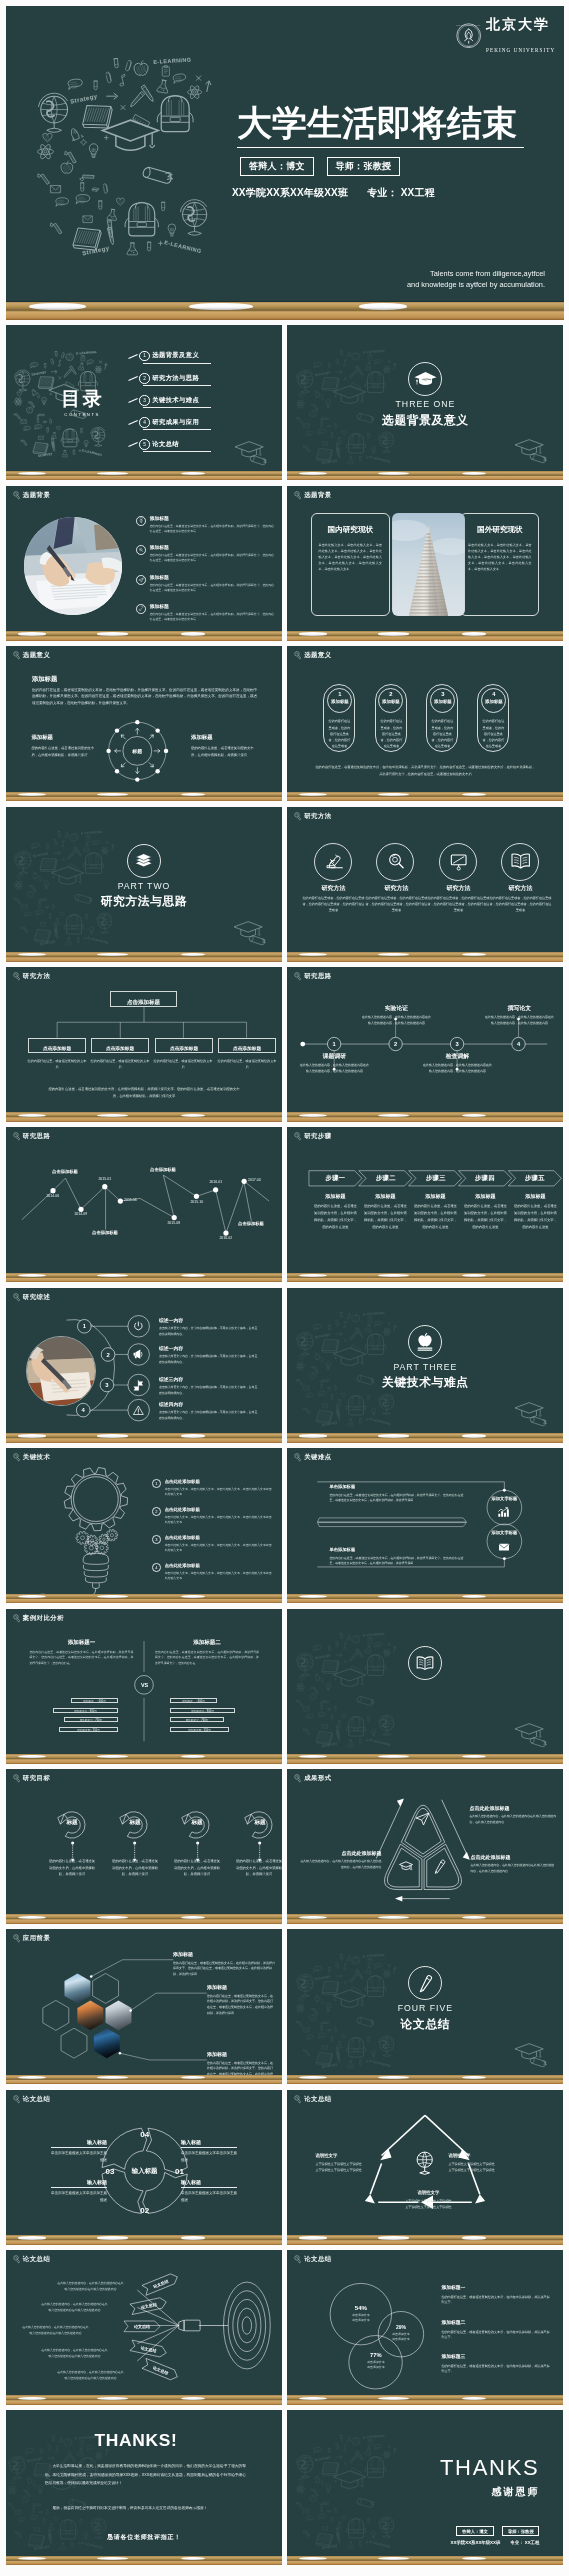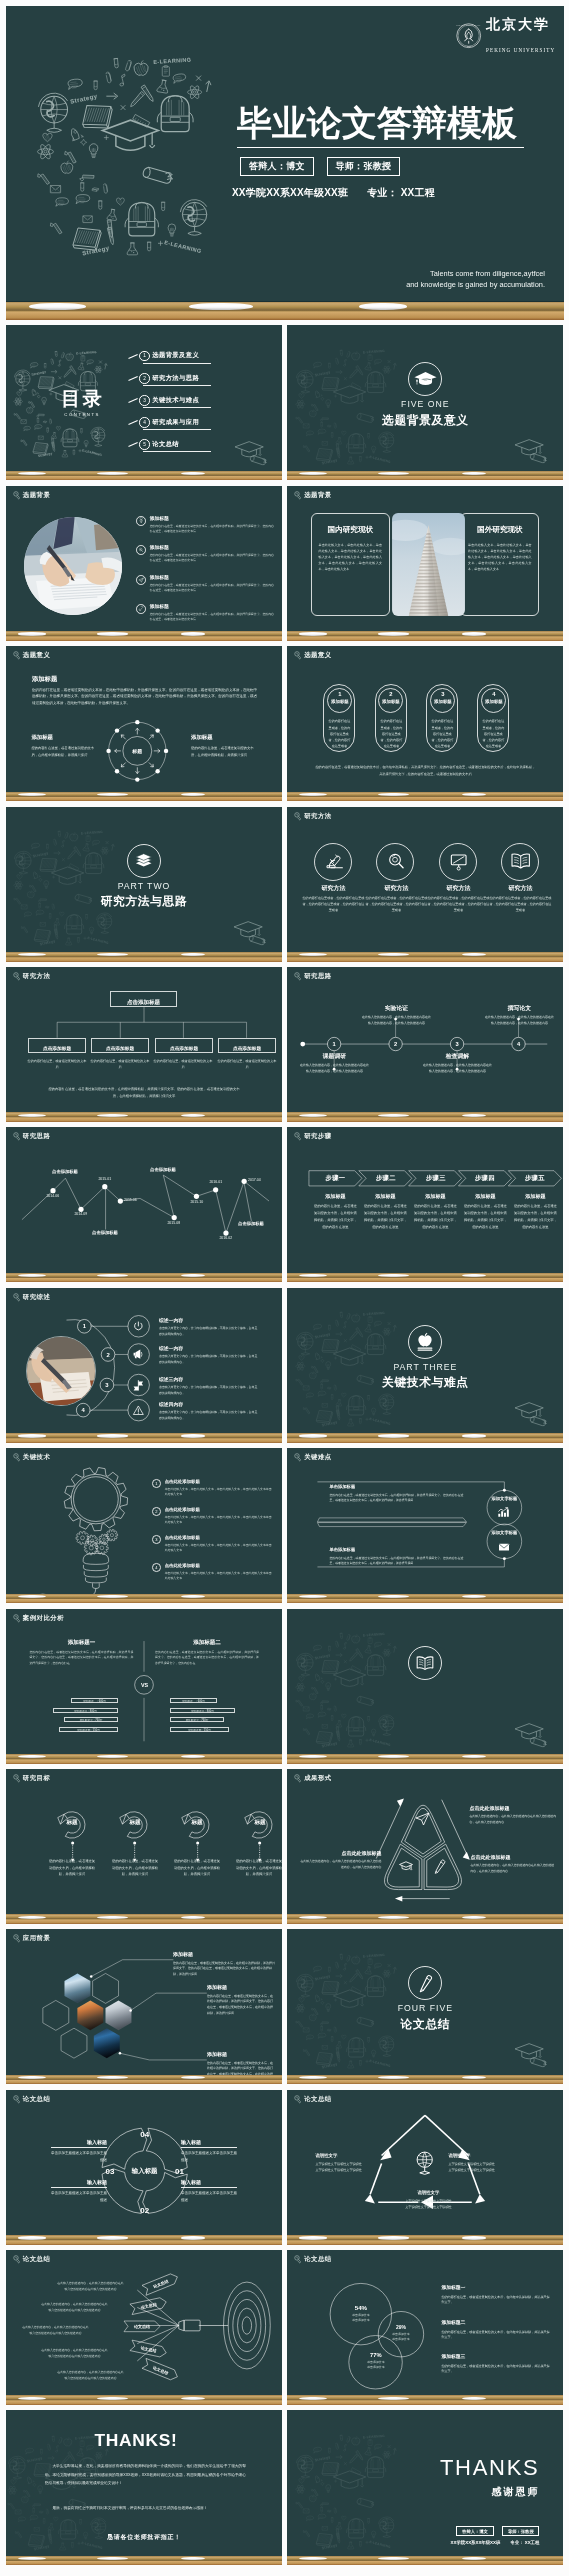--- a/index.html
+++ b/index.html
@@ -317,34 +317,34 @@
           <g fill="#fff" font-size="4.2" font-family="'Liberation Serif',serif">
             <text x="32" y="8.2" text-anchor="middle" letter-spacing="1.2">PEKING UNIVERSITY</text>
           </g>
         </svg>
         <div style="display:flex;flex-direction:column;gap:14px">
           <div style="font-size:14px;font-weight:bold;letter-spacing:2px;line-height:1.05;color:#fff;font-family:'Liberation Serif',serif">北京大学</div>
           <div style="font-size:5.1px;letter-spacing:1.1px;color:#f2f6f5;font-family:'Liberation Serif',serif">PEKING UNIVERSITY</div>
         </div>
       </div>
       <div class="ly" style="left:231px;top:99px;width:321px">
-        <div style="font-size:35px;font-weight:bold;letter-spacing:0px;line-height:1;color:#fff;white-space:nowrap">毕业论文答辩模板</div>
+        <div style="font-size:35px;font-weight:bold;letter-spacing:0px;line-height:1;color:#fff;white-space:nowrap">大学生活即将结束</div>
         <div style="height:1.1px;background:#fff;margin-top:6.7px;width:287px"></div>
       </div>
       <div class="ly" style="left:234px;top:151px;display:flex;gap:12.7px">
         <div style="border:0.8px solid #fff;padding:2.7px 8px;font-size:9px;font-weight:bold;letter-spacing:0.3px;line-height:1.25">答辩人：博文</div>
         <div style="border:0.8px solid #fff;padding:2.7px 8px;font-size:9px;font-weight:bold;letter-spacing:0.3px;line-height:1.25">导师：张教授</div>
       </div>
       <div class="ly" style="left:226px;top:180px;display:flex;gap:19px;font-size:10px;font-weight:bold;letter-spacing:0.2px;color:#fff">
         <div>XX学院XX系XX年级XX班</div>
         <div>专业： XX工程</div>
       </div>
       <div class="ly" style="right:19px;top:262px;text-align:right;font-size:7.4px;line-height:1.5;color:#f3f7f6">
         <div>Talents come from diligence,aytfcel</div>
-        <div>and knowledge is gained by accumulation.</div>
+        <div>and knowledge is aytfcel by accumulation.</div>
       </div>
       <div class="tray">
         <div class="chalk" style="left:23.4px;width:57px"></div>
         <div class="chalk" style="left:183px;width:64px"></div>
         <div class="chalk" style="left:353px;width:48px"></div>
       </div>
     </div>
 <div class="slide half">
       <svg class="dood" style="left:-9.4px;top:1.3px;color:#e5f2ef;opacity:.5" width="115" height="144" viewBox="0 0 320 400">
         <use href="#doodle-cluster"></use>
@@ -403,21 +403,21 @@
       </svg>
       <div class="ly" style="left:121px;top:37px;width:34px;height:34px;border:0.7px solid rgba(255,255,255,.85);border-radius:50%;display:flex;align-items:center;justify-content:center">
         <svg width="23" height="17.4" viewBox="0 0 34 26">
           <path d="M17 1.5 L33.5 9.5 L17 14.6 L0.5 9.5 Z" fill="#fff"></path>
           <path d="M7.2 10.8 L7.2 16.6 q0 4.2 9.8 4.2 q9.8 0 9.8 -4.2 L26.8 10.8 L17 14.6 Z" fill="#fff"></path>
           <path d="M4.2 8.4 L4.2 13.2 M3.1 13.2 L5.4 13.2 L5.1 16.6 L3.5 16.6 Z M3.6 16.8 L4.9 16.8 L4.6 20.4 L4 20.4 Z" fill="#fff"></path>
           <path d="M12.5 12.5 q7 -1.5 13 .6" fill="none" stroke="#2a4846" stroke-width="1"></path>
         </svg>
       </div>
       <div class="ly c" style="left:0;right:0;top:75px">
-        <div class="sec-en" style="font-size:8.7px;letter-spacing:1px;line-height:1">FIVE ONE</div>
+        <div class="sec-en" style="font-size:8.7px;letter-spacing:1px;line-height:1">THREE ONE</div>
         <div class="sec-cn" style="margin-top:4.7px;font-size:11.7px;letter-spacing:0.7px;line-height:1">选题背景及意义</div>
       </div>
       <div class="tray">
         <div class="chalk" style="left:12px;width:28px"></div>
         <div class="chalk" style="left:91px;width:31px"></div>
         <div class="chalk" style="left:175px;width:24px"></div>
       </div>
     </div>
 <div class="slide half">
       <div class="hd">

